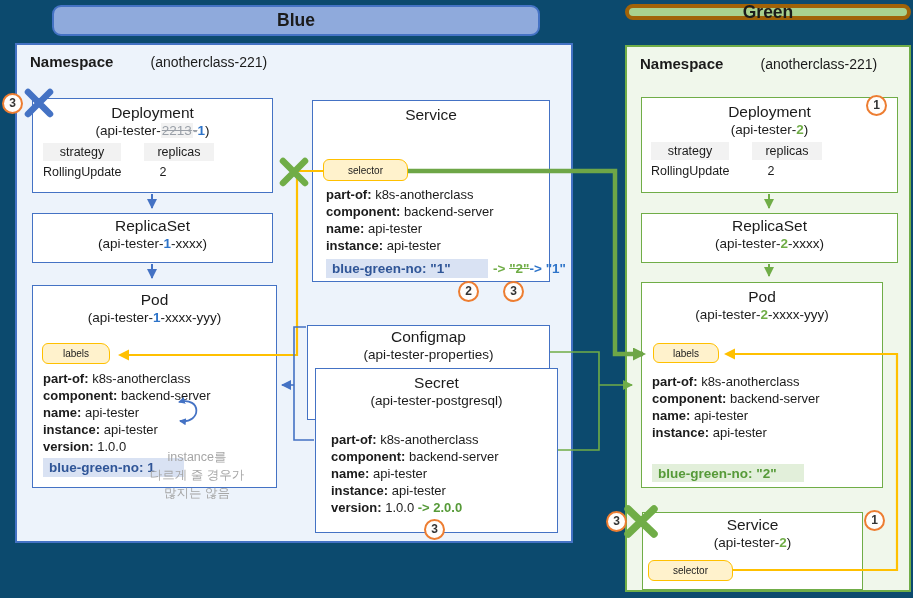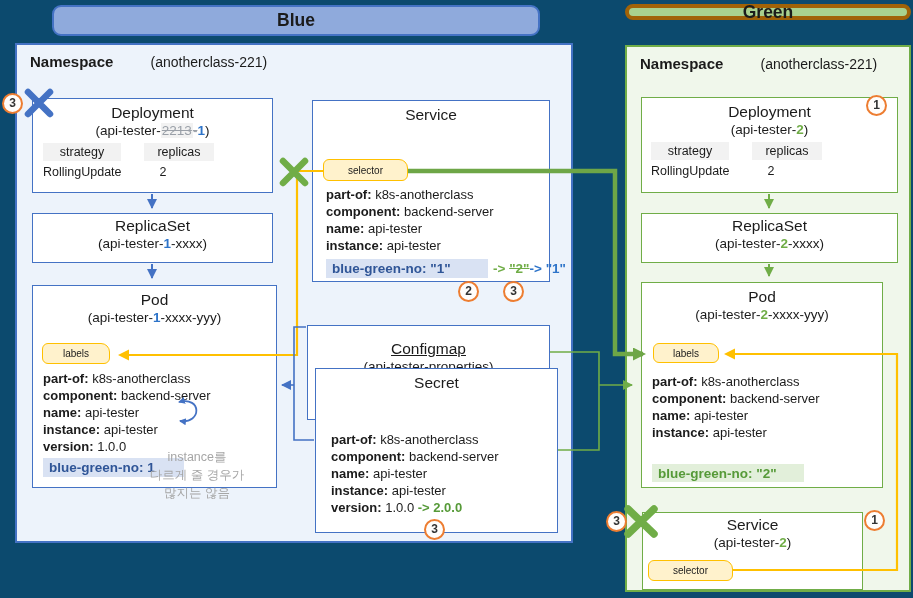--- a/index.html
+++ b/index.html
@@ -166,26 +166,27 @@
     <div class="hl blue" style="left:13px;top:158px;width:162px;height:19px;">blue-green-no: "1"</div>
     <div class="chg" style="left:180px;top:160px;">
       <span class="a1">-&gt;</span>
       <span class="old">"2"</span><span class="a2">-&gt;</span>
       <span class="new">"1"</span>
     </div>
   </div>
   <div class="ytag" style="left:323px;top:159px;width:85px;height:22px;">selector</div>
 
   <div class="box b" style="left:307px;top:325px;width:243px;height:95px;z-index:2;">
-    <div class="title" style="margin-top:14px;text-decoration:underline;">Configmap</div>
+    <div class="title" style="margin-top:2px;">Configmap</div>
     <div class="res-name">(api-tester-properties)</div>
   </div>
 
   <div class="box b" style="left:315px;top:368px;width:243px;height:165px;z-index:3;">
     <div class="title">Secret</div>
+    <div class="res-name">(api-tester-postgresql)</div>
     <div class="kv" style="left:15px;top:62px;">
       <div><b>part-of:</b> <span>k8s-anotherclass</span></div>
       <div><b>component:</b> <span>backend-server</span></div>
       <div><b>name:</b> <span>api-tester</span></div>
       <div><b>instance:</b> <span>api-tester</span></div>
       <div><b>version:</b> <span>1.0.0</span> <span class="ver-green">-&gt; 2.0.0</span></div>
     </div>
   </div>
 
   <div class="box g" style="left:641px;top:97px;width:257px;height:96px;">

